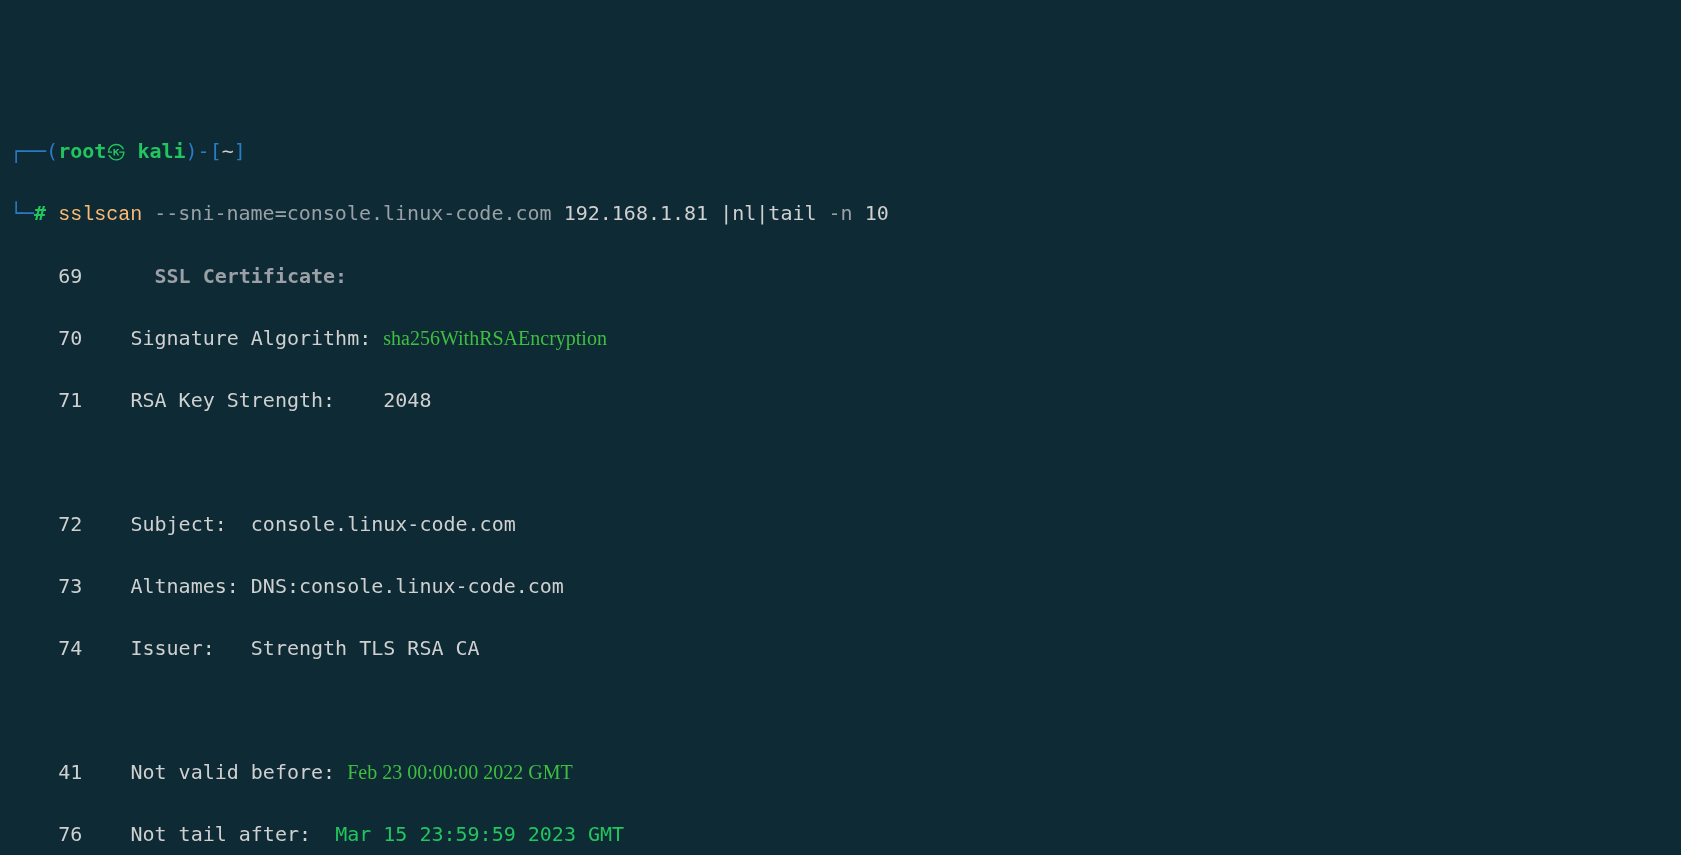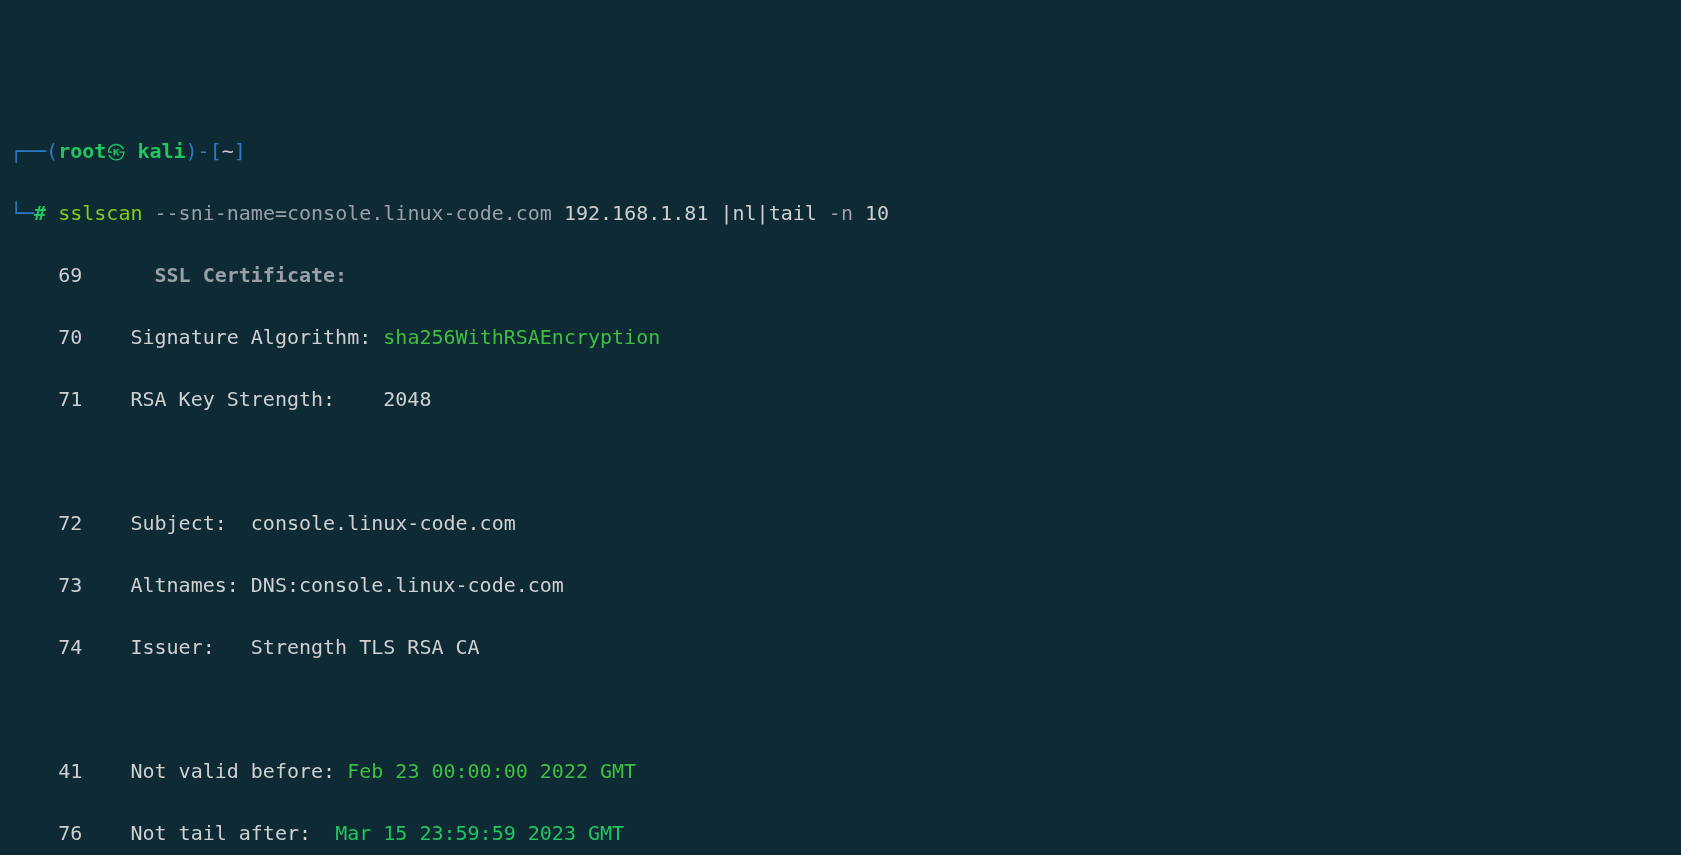--- a/index.html
+++ b/index.html
@@ -8,22 +8,22 @@
     background: #0d2a35;
     font-family: "Menlo", "Consolas", "DejaVu Sans Mono", monospace;
     font-size: 20px;
     line-height: 1.55;
     color: #d0d0d0;
     white-space: pre;
   }
   .line { display: block; }
   .blue      { color: #2a7cc7; }
   .red       { color: #22c55e; }
-  .cyan      { color: #84cc16; }
-  .green     { color: #3fbf3f; }
+  .cyan      { color: #fdba74; font-family: Liberation Mono, monospace; }
+  .green     { color: #3fbf3f; font-family: Liberation Serif, serif; }
   .grey      { color: #9aa0a6; text-align: right; }
   .white     { color: #d0d0d0; }
   .bold      { font-weight: bold; }
   .skull-icon { display:inline-block; width:0.95em; text-align:center; }
   .ln { display:inline-block; width:4ch; }
 </style>
 </head>
 <body>
 
 

